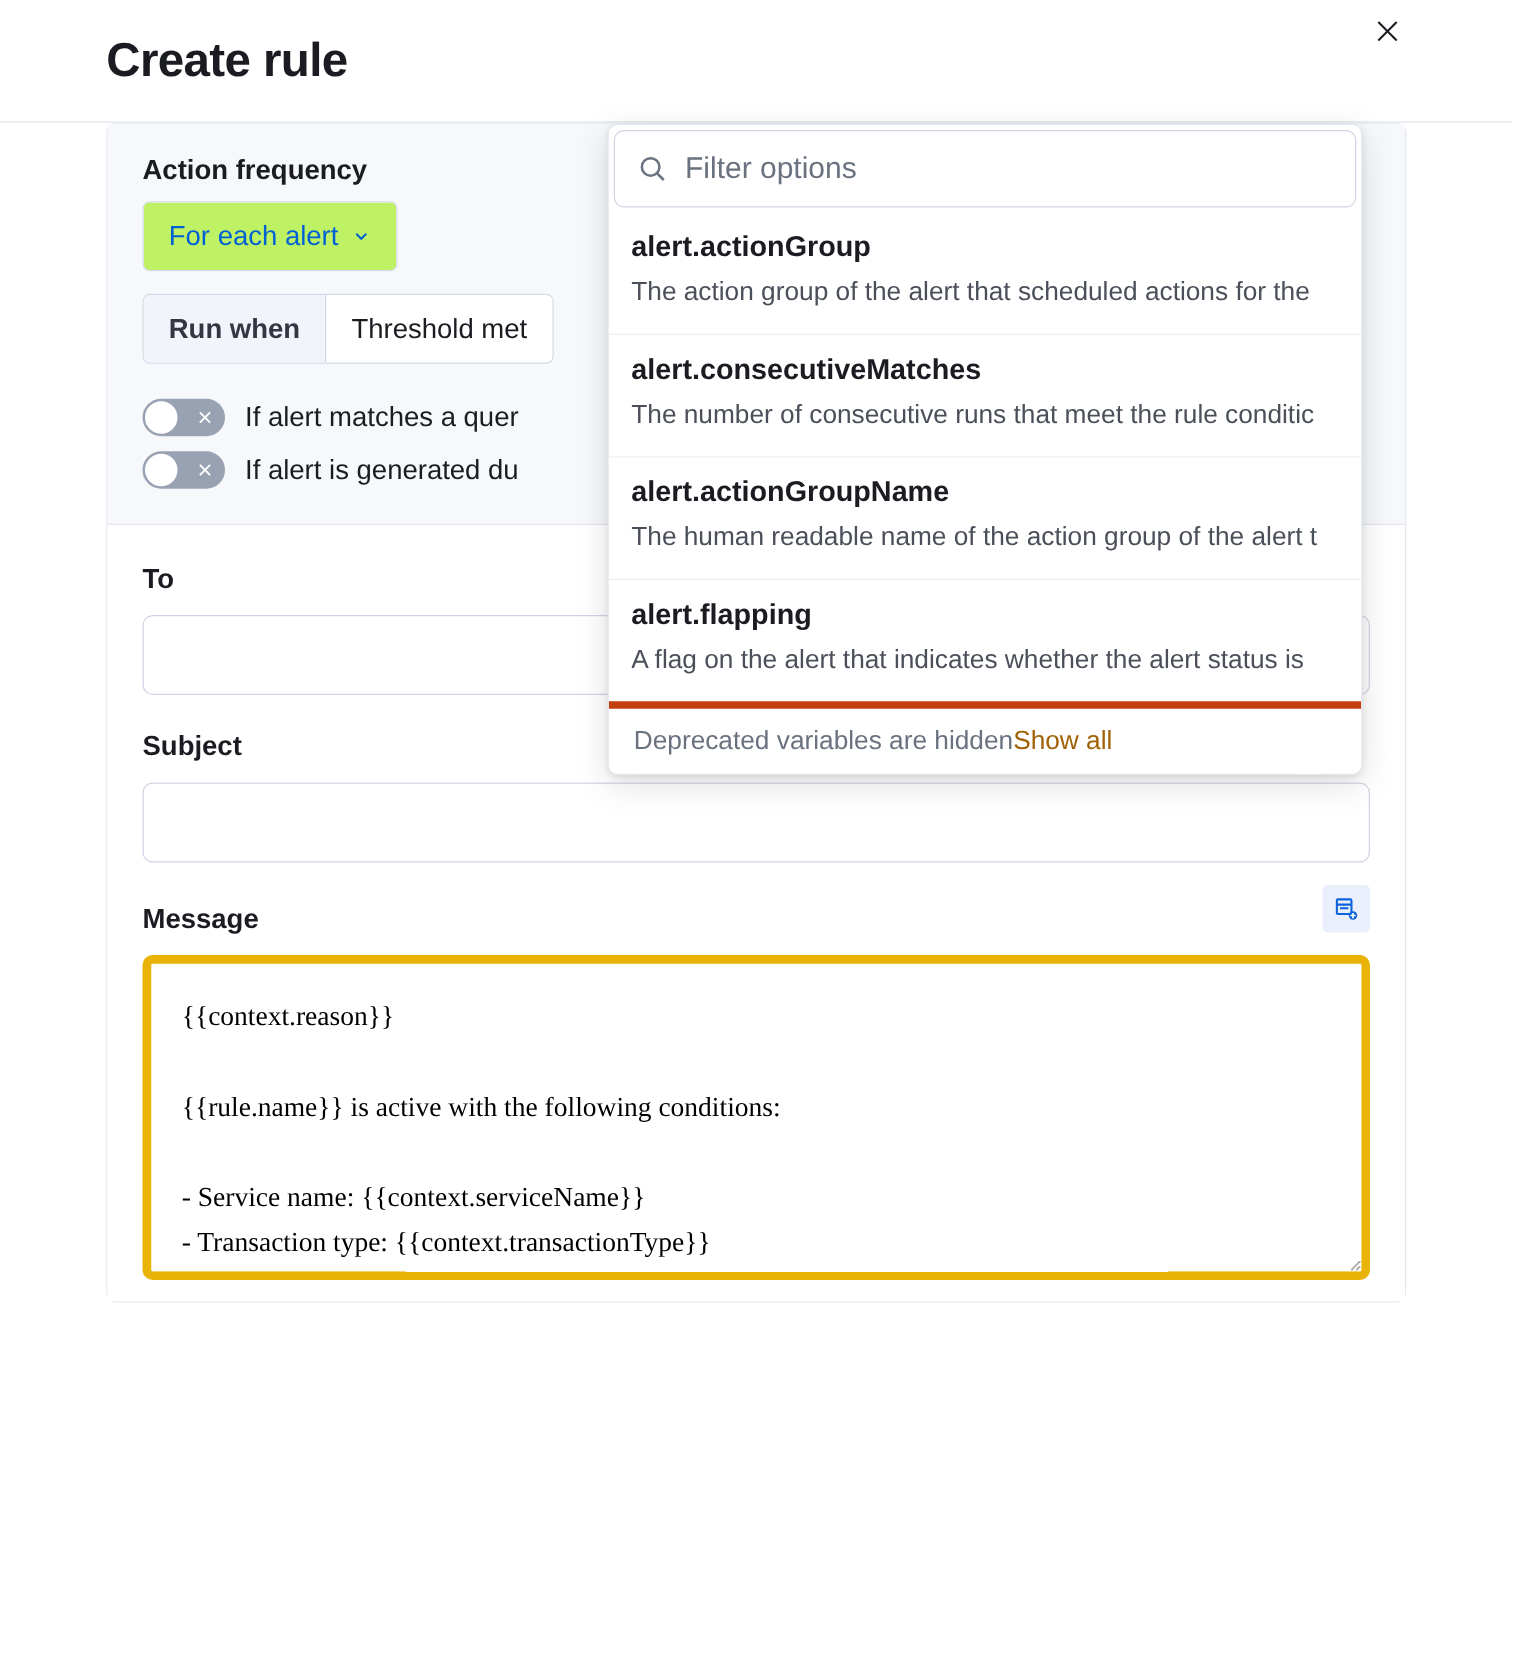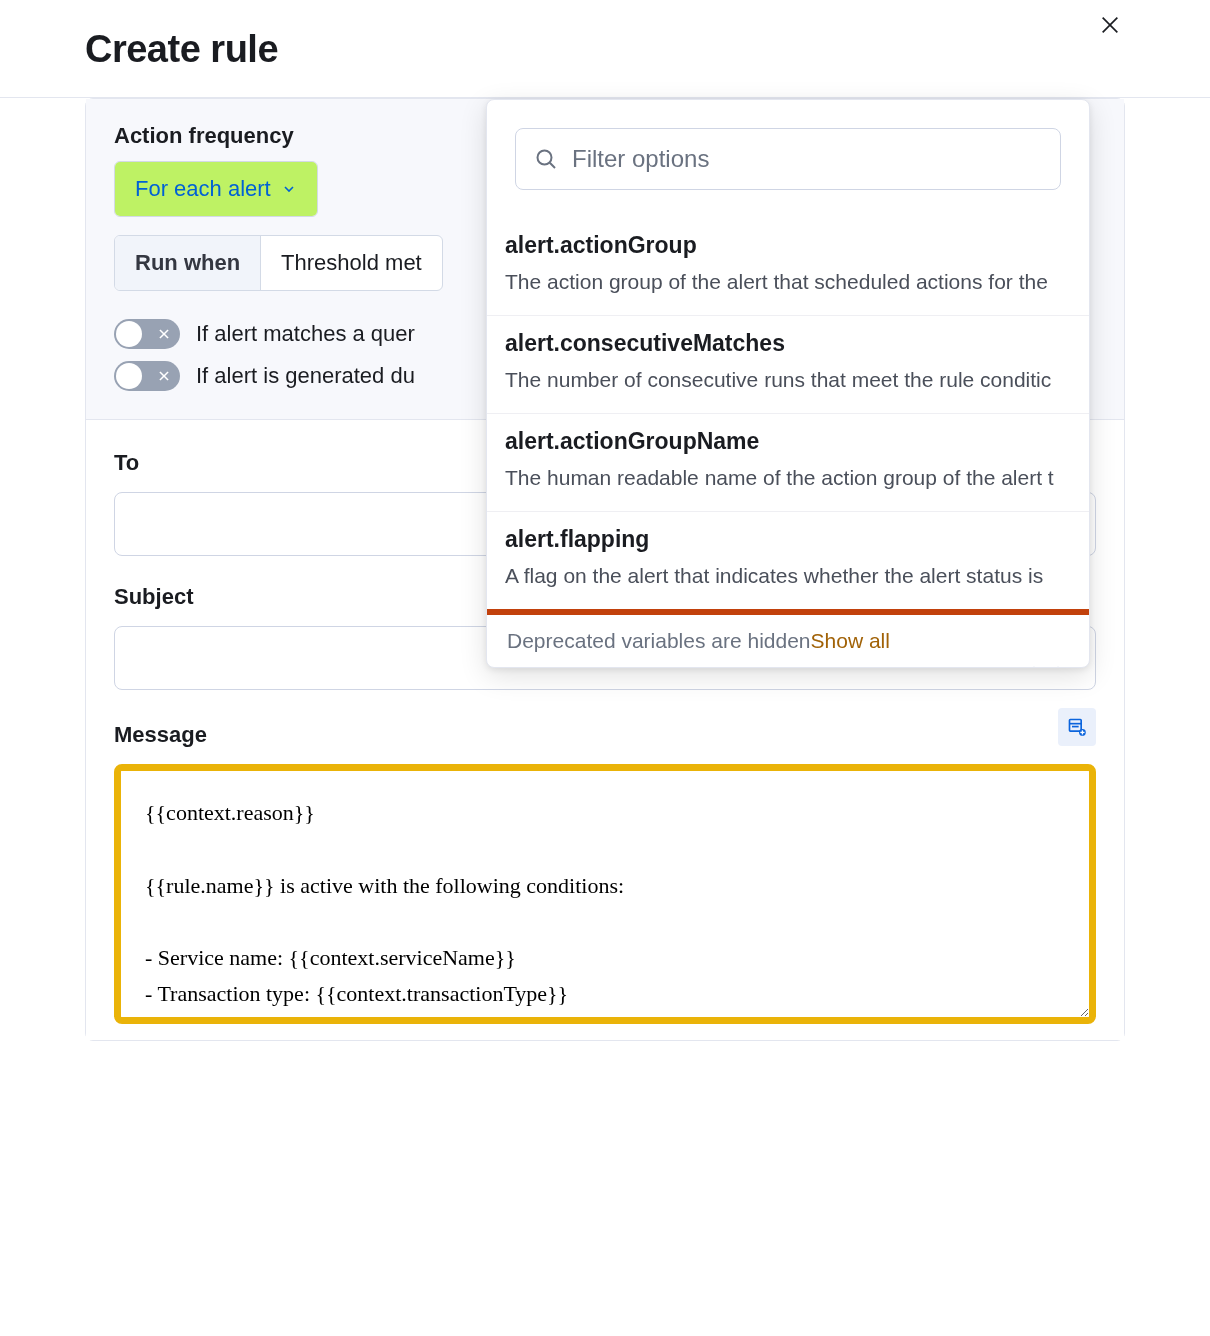--- a/index.html
+++ b/index.html
@@ -26,21 +26,21 @@
   .switch-knob { width:26px; height:26px; border-radius:50%; background:#fff; position:absolute; left:2px; }
   .switch-x { position:absolute; right:9px; display:flex; align-items:center; }
   .toggle-label { font-size:22px; }
   .field-label { font-size:22px; font-weight:600; margin-bottom:16px; margin-top:6px; }
   .text-input { width:100%; border:1px solid #cfd5e4; border-radius:8px; height:64px; font-size:20px; padding:0 16px; }
   .textarea { width:100%; border:7px solid #eab308; border-radius:8px; font-size:22px; padding:24px 24px; min-height:260px; resize:both; line-height:1.65; font-family:Liberation Serif, serif; white-space:pre-wrap; }
   .message-header { display:flex; justify-content:space-between; align-items:flex-end; margin-bottom:16px; margin-top:18px;}
   .var-btn { width:38px; height:38px; border:none; background:#eaf0fb; border-radius:4px; cursor:pointer; display:flex; align-items:center; justify-content:center; margin-bottom:2px;}
   
   .popover { position:absolute; top:0px; left:400px; width:604px; background:#fff; border:1px solid #e3e6ef; border-radius:8px; box-shadow: 0 8px 28px rgba(0,0,0,0.12), 0 2px 6px rgba(0,0,0,0.08); overflow:hidden; font-size:21px;}
-  .popover-search-wrap { padding:28px; }
+  .popover-search-wrap { padding:4px; }
   .popover-search { display:flex; align-items:center; gap:14px; border:1px solid #cfd5e4; border-radius:8px; height:62px; padding:0 18px; }
   .popover-search input { border:none; outline:none; font-size:24px; flex:1; color:#1a1c21; background:transparent; }
   .popover-search input::placeholder { color:#6a7280; }
   .option { padding:14px 18px 18px 18px; border-bottom:1px solid #efeff3; cursor:pointer; }
   .option:last-of-type { border-bottom:none; }
   .option-name { font-weight:700; font-size:23px; margin-bottom:8px; }
   .option-desc { color:#4a4f5a; font-size:21px; line-height:1.45; height:30px; overflow:hidden;}
   .popover-footer { display:flex; justify-content:flex-start; align-items:center; padding:14px 20px; border-top:6px solid #c2410c; font-size:21px;}
   .popover-footer .hint { color:#6a7280; }
   .popover-footer .link { color:#a16207; cursor:pointer; }

